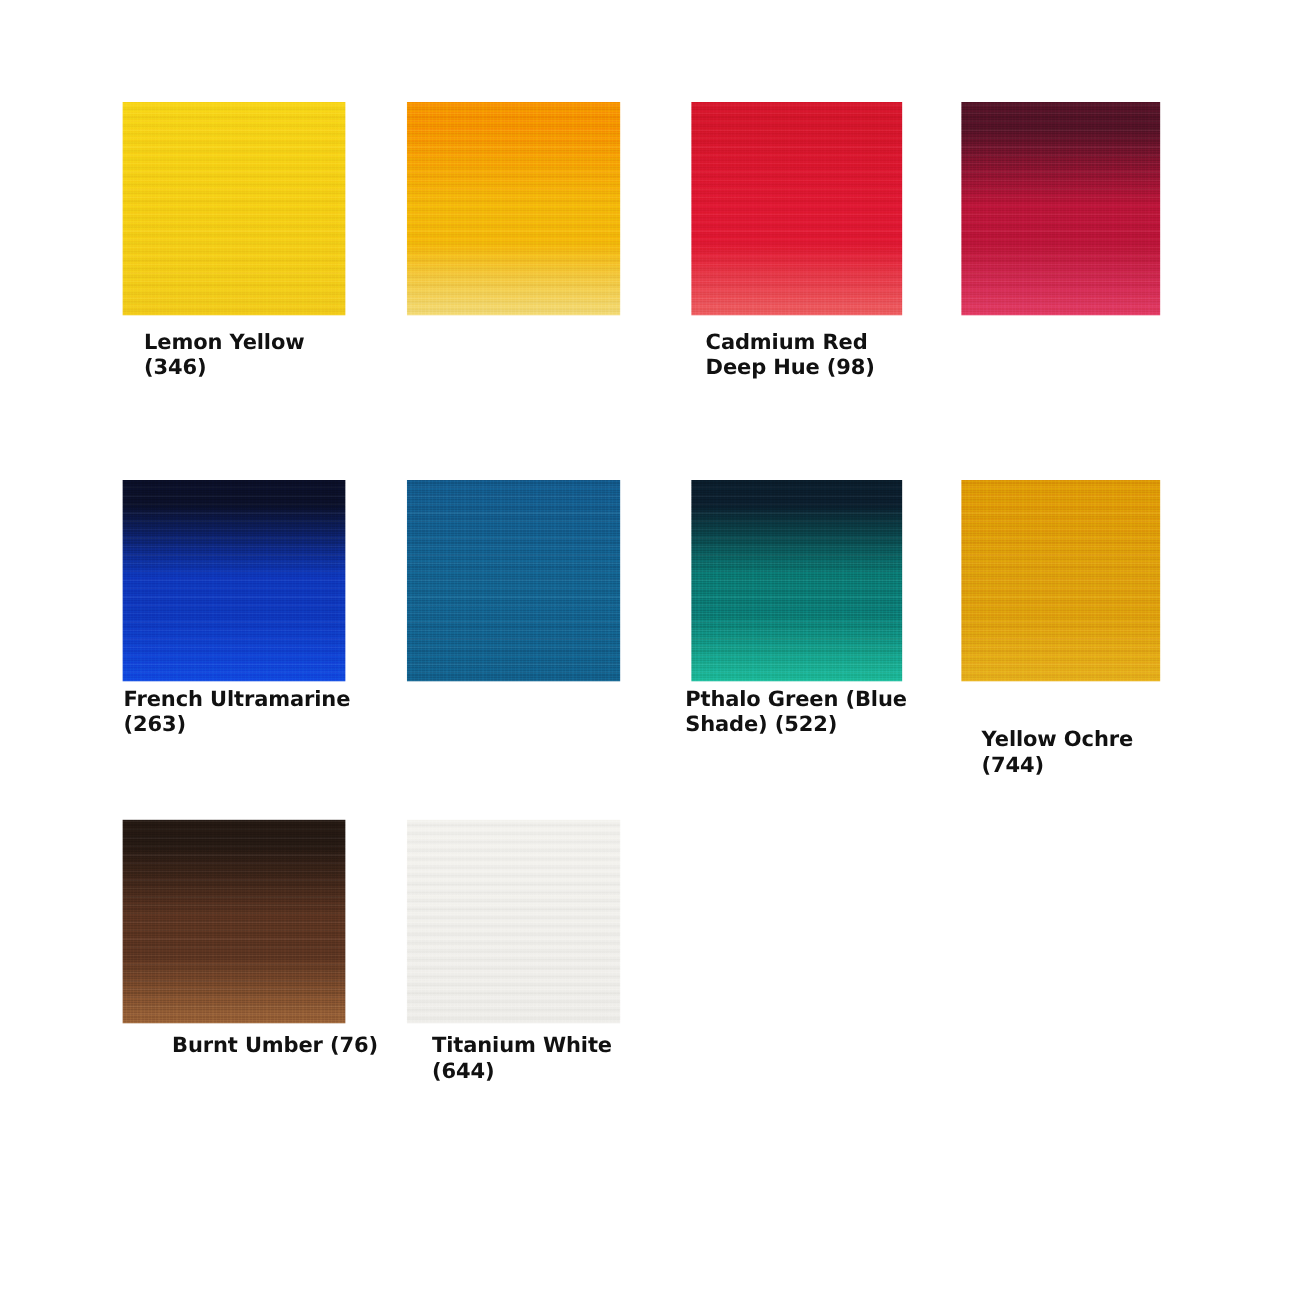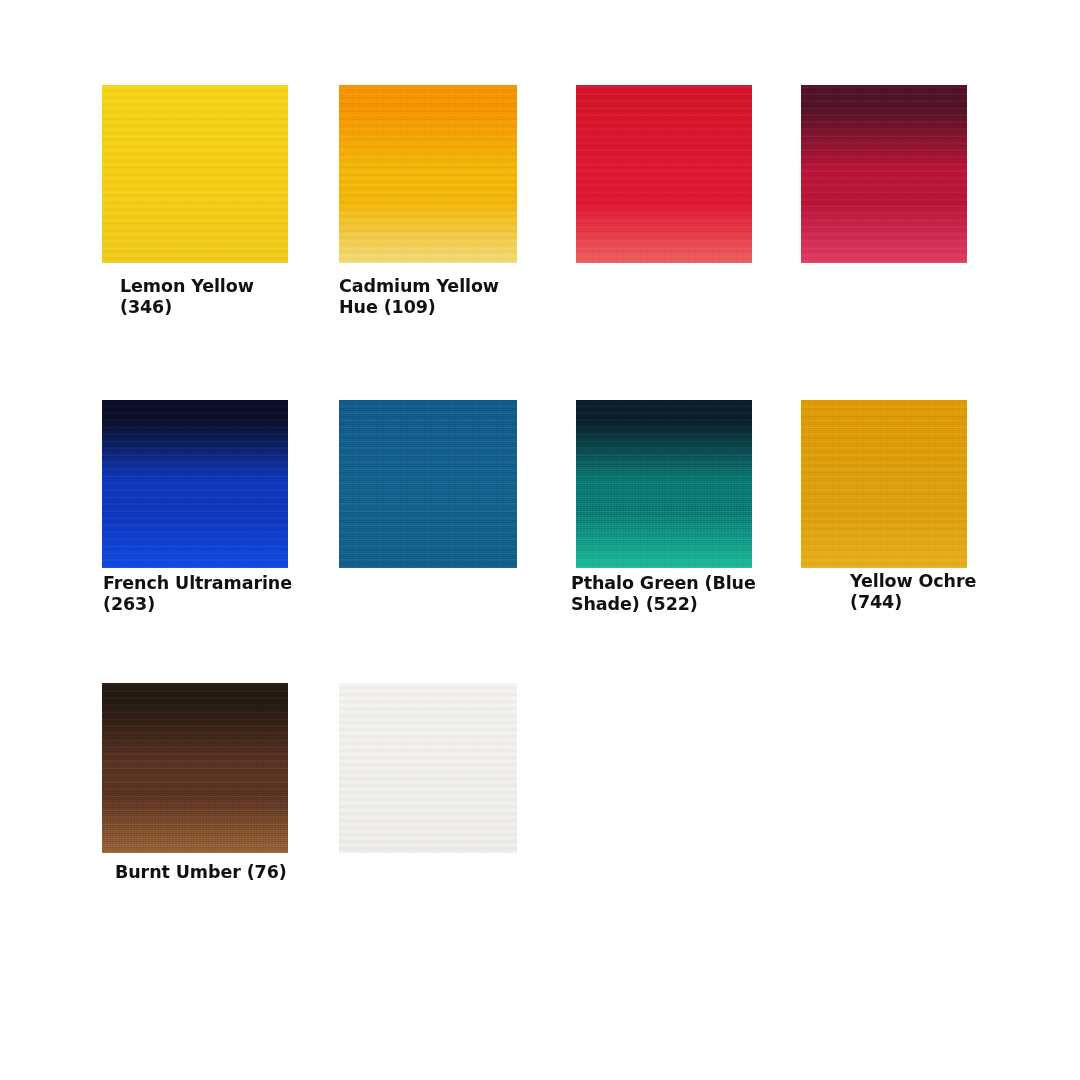--- a/index.html
+++ b/index.html
@@ -101,29 +101,29 @@
     </div>
     <div class="swatch-label" style="left: 120px; top: 276px; width: 200px;">Lemon Yellow
 (346)</div>
     <div class="swatch-cell" style="left: 339px; top: 85px;">
       <div class="swatch-chip" style="width: 178px; height: 178px;">
         <div class="swatch-paint" style="background: linear-gradient(rgb(247, 148, 0) 0%, rgb(247, 148, 0) 12%, rgb(245, 184, 9) 48%, rgb(245, 184, 9) 66%, rgb(244, 220, 120) 100%);"></div>
         <div class="swatch-brush"></div>
         <div class="swatch-weave"></div>
       </div>
     </div>
-    <div class="swatch-label" style="left: 339px; top: 276px; width: 190px;">Cadmium Yellow
-Hue (109)</div>
     <div class="swatch-cell" style="left: 576px; top: 85px;">
       <div class="swatch-chip" style="width: 176px; height: 178px;">
         <div class="swatch-paint" style="background: linear-gradient(rgb(214, 21, 43) 0%, rgb(214, 21, 43) 12%, rgb(224, 23, 49) 48%, rgb(224, 23, 49) 66%, rgb(239, 95, 98) 100%);"></div>
         <div class="swatch-brush"></div>
         <div class="swatch-weave"></div>
       </div>
     </div>
+    <div class="swatch-label" style="left: 588px; top: 276px; width: 180px;">Cadmium Red
+Deep Hue (98)</div>
     <div class="swatch-cell" style="left: 801px; top: 85px;">
       <div class="swatch-chip" style="width: 166px; height: 178px;">
         <div class="swatch-paint" style="background: linear-gradient(rgb(82, 18, 38) 0%, rgb(82, 18, 38) 12%, rgb(187, 20, 56) 48%, rgb(187, 20, 56) 66%, rgb(227, 59, 100) 100%);"></div>
         <div class="swatch-brush"></div>
         <div class="swatch-weave"></div>
       </div>
     </div>
     <div class="swatch-cell" style="left: 102px; top: 400px;">
       <div class="swatch-chip" style="width: 186px; height: 168px;">
         <div class="swatch-paint" style="background: linear-gradient(rgb(10, 15, 40) 0%, rgb(10, 15, 40) 12%, rgb(14, 55, 189) 48%, rgb(14, 55, 189) 66%, rgb(17, 73, 226) 100%);"></div>
@@ -149,30 +149,32 @@
     </div>
     <div class="swatch-label" style="left: 571px; top: 573px; width: 190px;">Pthalo Green (Blue
 Shade) (522)</div>
     <div class="swatch-cell" style="left: 801px; top: 400px;">
       <div class="swatch-chip" style="width: 166px; height: 168px;">
         <div class="swatch-paint" style="background: linear-gradient(rgb(224, 155, 6) 0%, rgb(224, 155, 6) 12%, rgb(223, 160, 12) 48%, rgb(223, 160, 12) 66%, rgb(231, 176, 27) 100%);"></div>
         <div class="swatch-brush"></div>
         <div class="swatch-weave"></div>
       </div>
     </div>
-    <div class="swatch-label" style="left: 818px; top: 571px; width: 175px; margin-left: 32px;">Yellow Ochre
+    <div class="swatch-label" style="left: 818px; top: 607px; width: 175px;">Yellow Ochre
 (744)</div>
     <div class="swatch-cell" style="left: 102px; top: 683px;">
       <div class="swatch-chip" style="width: 186px; height: 170px;">
         <div class="swatch-paint" style="background: linear-gradient(rgb(36, 24, 18) 0%, rgb(36, 24, 18) 12%, rgb(90, 51, 32) 48%, rgb(90, 51, 32) 66%, rgb(154, 98, 55) 100%);"></div>
         <div class="swatch-brush"></div>
         <div class="swatch-weave"></div>
       </div>
     </div>
-    <div class="swatch-label" style="left: 115px; top: 862px; width: 200px;">Burnt Umber (76)</div>
+    <div class="swatch-label" style="left: 115px; top: 862px; width: 200px; text-align: right;">Burnt Umber (76)</div>
     <div class="swatch-cell" style="left: 339px; top: 683px;">
       <div class="swatch-chip" style="width: 178px; height: 170px;">
         <div class="swatch-paint" style="background: linear-gradient(rgb(244, 243, 239) 0%, rgb(242, 241, 237) 52%, rgb(240, 239, 235) 100%);"></div>
         <div class="swatch-brush"></div>
         <div class="swatch-weave"></div>
       </div>
     </div>
+    <div class="swatch-label" style="left: 360px; top: 862px; width: 180px;">Titanium White
+(644)</div>
   </div>
 
 </body></html>

